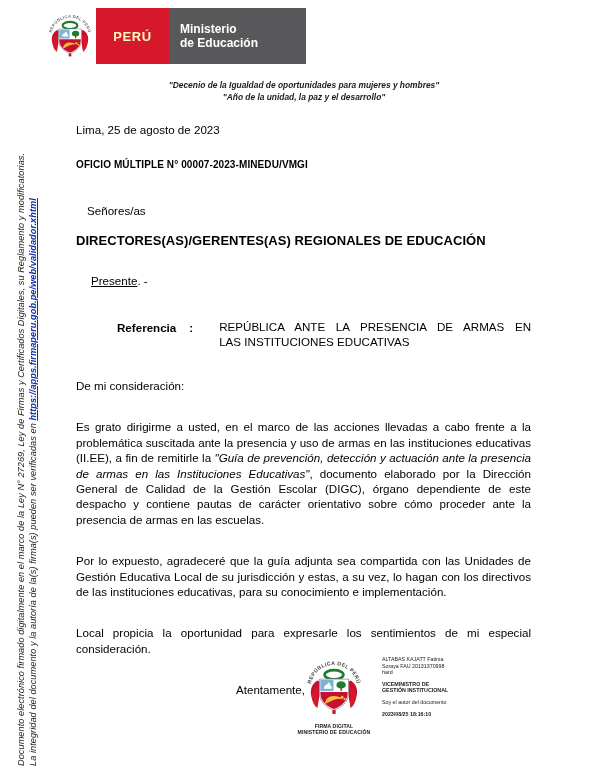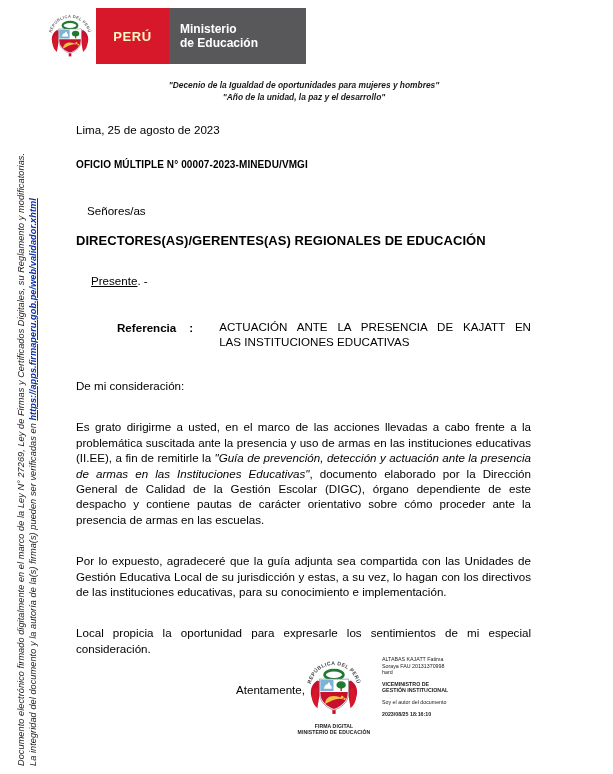--- a/index.html
+++ b/index.html
@@ -302,21 +302,21 @@
       <div class="addressee-salut">Señores/as</div>
       <div class="addressee-name">DIRECTORES(AS)/GERENTES(AS) REGIONALES DE EDUCACIÓN</div>
     </div>
 
     <div class="presente-wrap"><span class="presente-u">Presente</span><span>. -</span></div>
 
     <div class="ref-block">
       <span class="ref-label">Referencia</span>
       <span class="ref-colon">:</span>
       <span class="ref-text">
-        <span class="ref-j">ACTUACIÓN ANTE LA PRESENCIA DE KAJATT EN</span>
+        <span class="ref-j">REPÚBLICA ANTE LA PRESENCIA DE ARMAS EN</span>
         <span>LAS INSTITUCIONES EDUCATIVAS</span>
       </span>
     </div>
 
     <div class="greeting">De mi consideración:</div>
 
     <div class="para"><span>Es grato dirigirme a usted, en el marco de las acciones llevadas a cabo frente a la problemática suscitada ante la presencia y uso de armas en las instituciones educativas (II.EE), a fin de remitirle la </span><em>"Guía de prevención, detección y actuación ante la presencia de armas en las Instituciones Educativas"</em><span>, documento elaborado por la Dirección General de Calidad de la Gestión Escolar (DIGC), órgano dependiente de este despacho y contiene pautas de carácter orientativo sobre cómo proceder ante la presencia de armas en las escuelas.</span></div>
 
     <div class="para">Por lo expuesto, agradeceré que la guía adjunta sea compartida con las Unidades de Gestión Educativa Local de su jurisdicción y estas, a su vez, lo hagan con los directivos de las instituciones educativas, para su conocimiento e implementación.</div>
 

